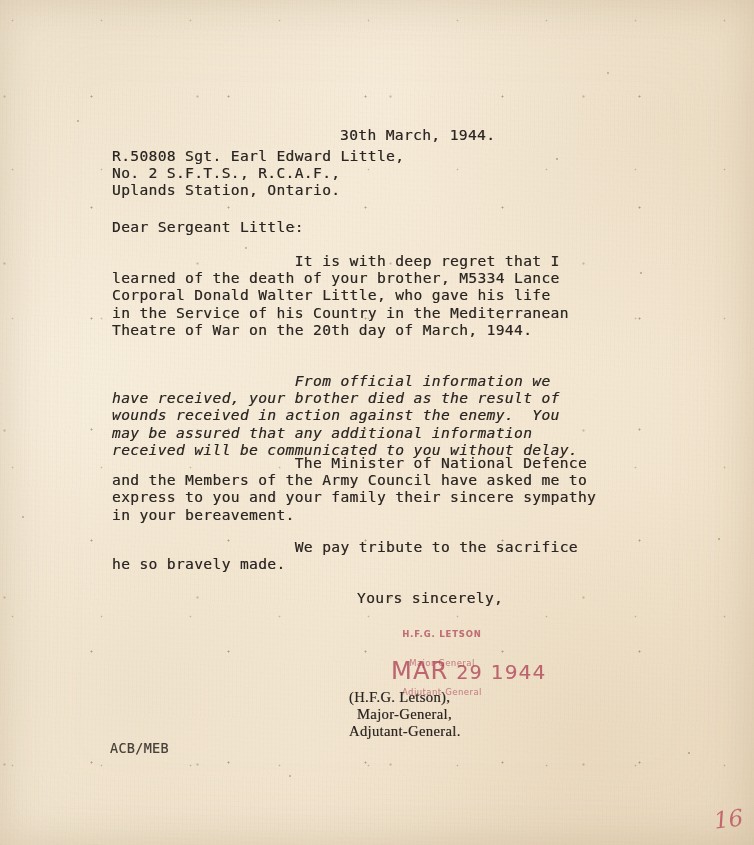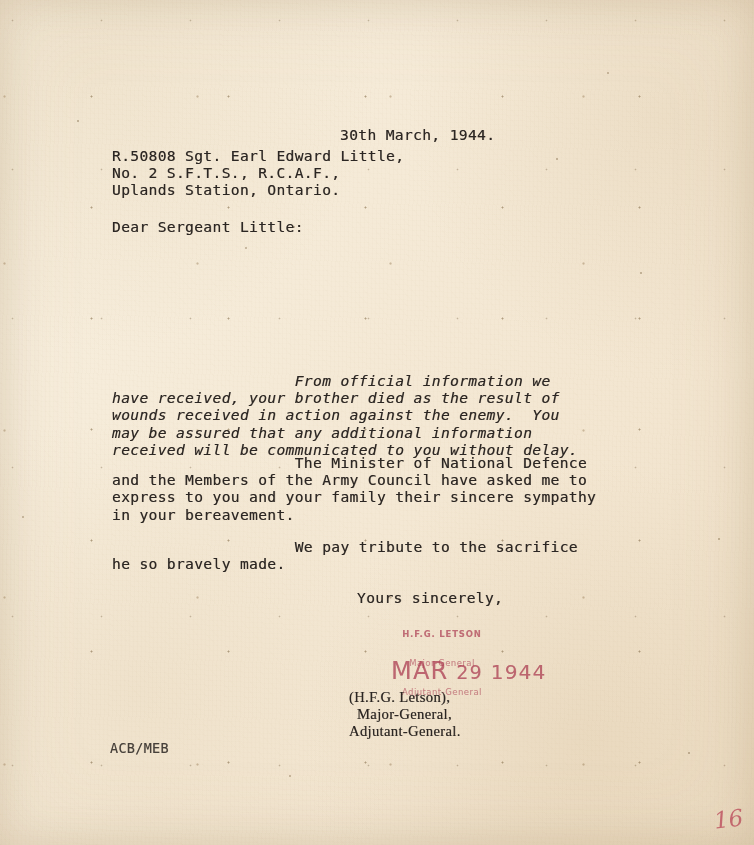--- a/index.html
+++ b/index.html
@@ -165,20 +165,25 @@
   <div class="fleck" style="left:688px;top:752px;width:1.6px;height:1.6px;"></div>
 
   <div class="typed" id="date-line">30th March, 1944.</div>
 
   <div class="typed" id="address-block">R.50808 Sgt. Earl Edward Little,
 No. 2 S.F.T.S., R.C.A.F.,
 Uplands Station, Ontario.</div>
 
   <div class="typed" id="salutation">Dear Sergeant Little:</div>
 
+  <div class="typed" id="para-1">                    It is with deep regret that I
+learned of the death of your brother, M5334 Lance
+Corporal Donald Walter Little, who gave his life
+in the Service of his Country in the Mediterranean
+Theatre of War on the 20th day of March, 1944.</div>
   <div class="typed" id="para-2">                    From official information we
 have received, your brother died as the result of
 wounds received in action against the enemy.  You
 may be assured that any additional information
 received will be communicated to you without delay.</div>
   <div class="typed" id="para-4">                    We pay tribute to the sacrifice
 he so bravely made.</div>
   <div class="typed" id="para-3">                    The Minister of National Defence
 and the Members of the Army Council have asked me to
 express to you and your family their sincere sympathy

